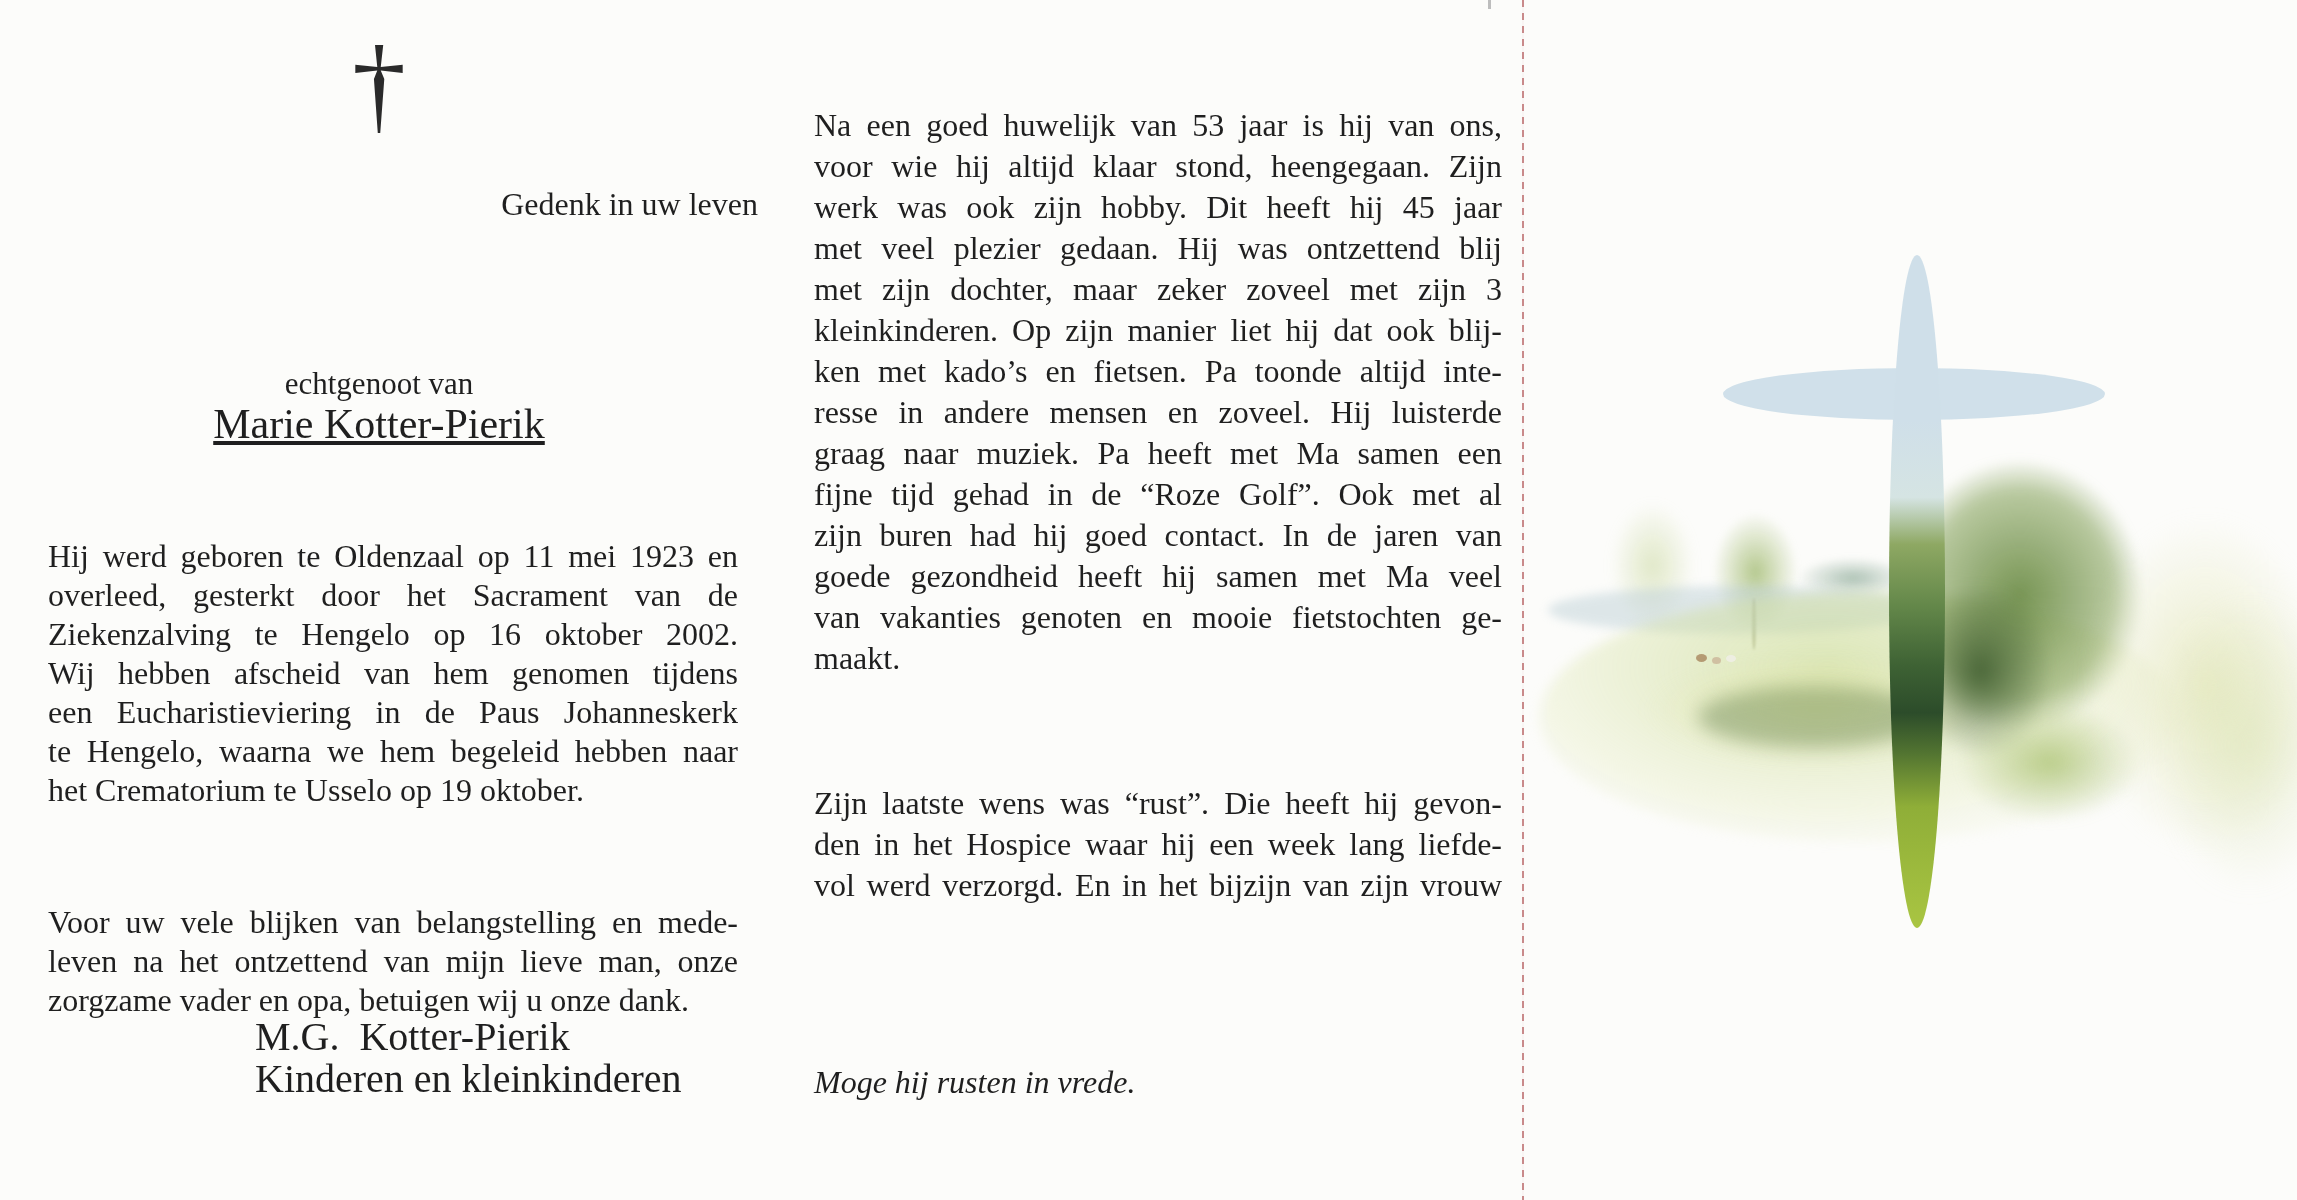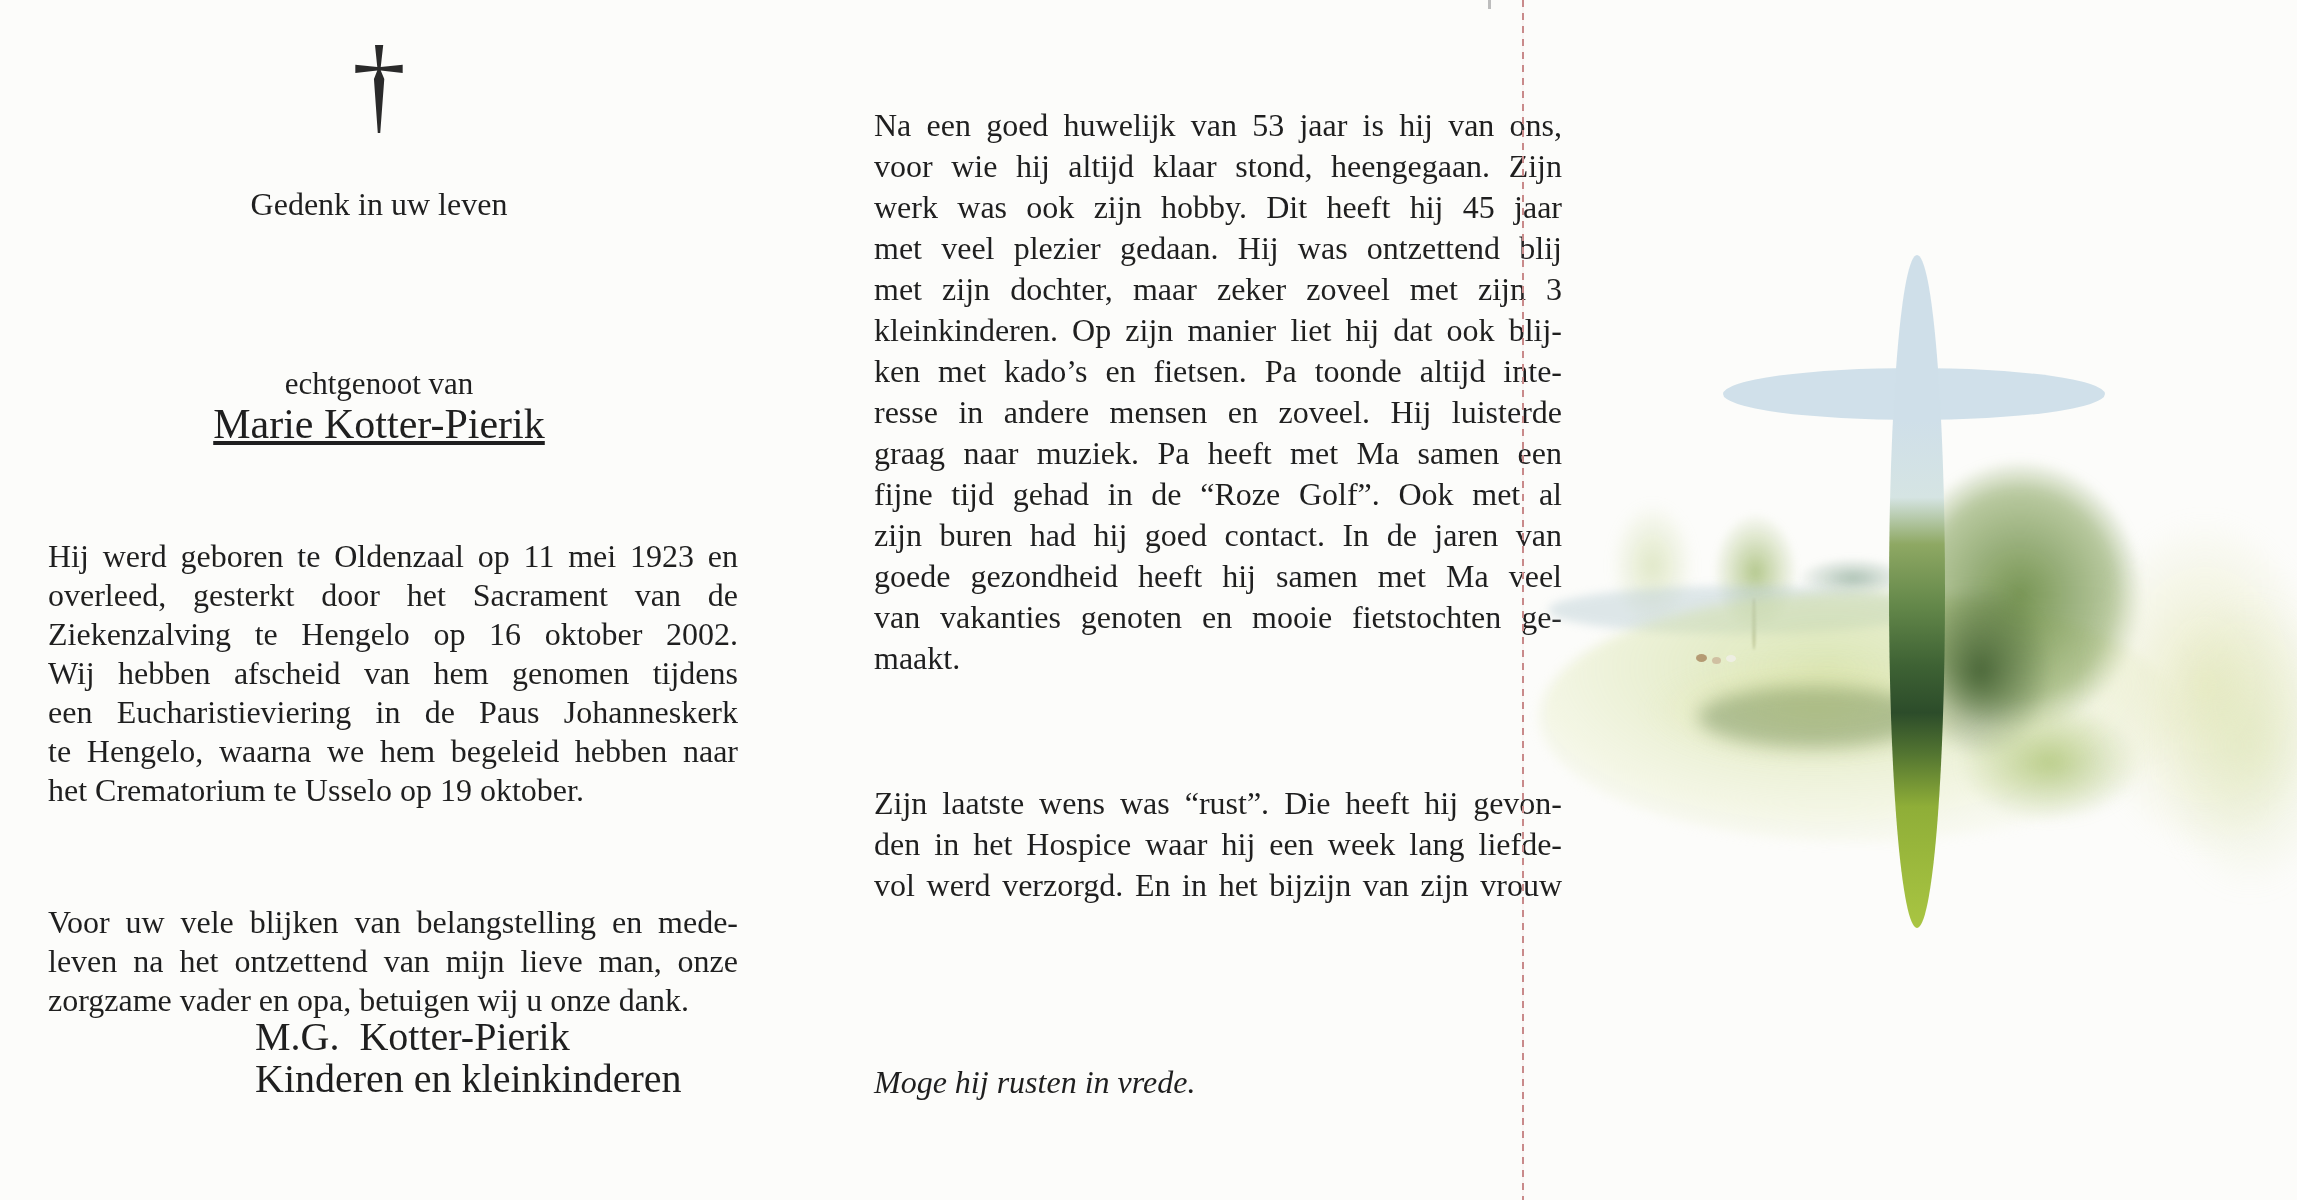--- a/index.html
+++ b/index.html
@@ -10,34 +10,34 @@
     overflow: hidden;
     font-family: "Liberation Serif", "DejaVu Serif", serif;
     color: #1f1f1f;
   }
   .abs { position: absolute; }
 
   
   .page-left { left: 0; top: 0; width: 758px; height: 1200px; }
   .centerrow { left: 0; width: 758px; text-align: center; }
   .cross-glyph { top: 30px; font-size: 108px; line-height: 1; color: #2a2a2a; }
-  .intro { top: 186px; font-size: 32px; }
+  .intro { top: 186px; font-size: 32px; text-align: right; }
   .deceased { top: 255px; font-size: 56px; font-weight: bold; letter-spacing: 2px; color: #2e2e2e; }
   .relation { top: 366px; font-size: 31px; }
   .spouse { top: 400px; font-size: 42px; text-decoration: underline; }
   .body-block { left: 48px; width: 690px; font-size: 32px; }
   .lp1 { top: 537px; line-height: 39px; }
   .lp2 { top: 903px; line-height: 39px; }
   .signature { left: 255px; top: 1016px; font-size: 40px; line-height: 42px; }
 
   .tline { text-align: justify; text-align-last: justify; }
   .tline-last { text-align-last: left; }
 
   
-  .page-middle { left: 867px; top: 0; width: 700px; height: 868px; font-family: Liberation Serif, serif; }
+  .page-middle { left: 807px; top: 0; width: 700px; height: 868px; font-family: Liberation Serif, serif; }
   .mid-block { left: 7px; width: 688px; font-size: 32px; }
   .mp1 { top: 105px; line-height: 41px; }
   .mp2 { top: 783px; line-height: 41px; }
   .closing { left: 7px; top: 1064px; width: 640px; text-align: left;
              font-size: 32px; font-style: italic; }
 
   
   .fold-line {
     left: 1522px; top: 0; width: 2px; height: 1200px;
     background: repeating-linear-gradient(to bottom,

